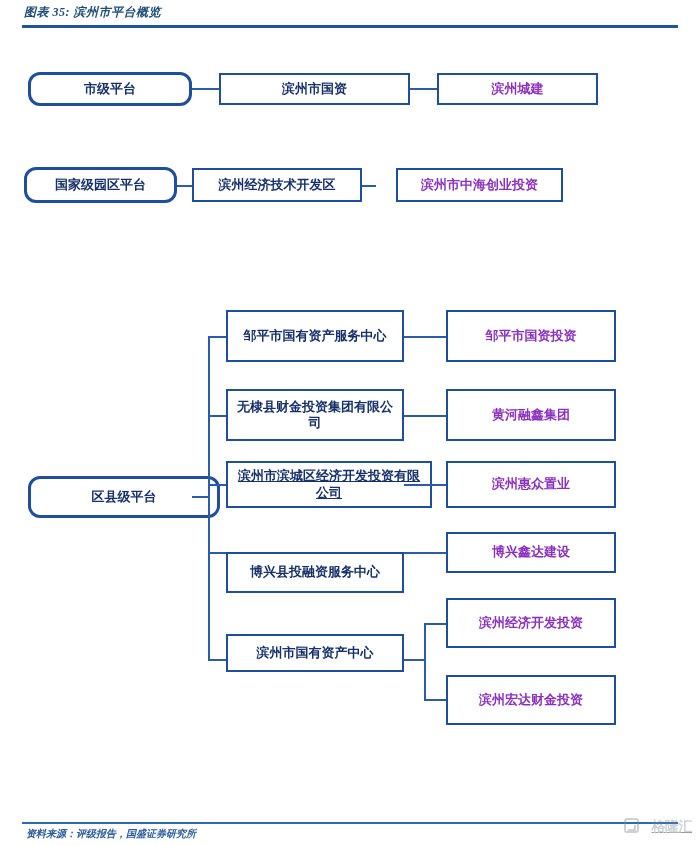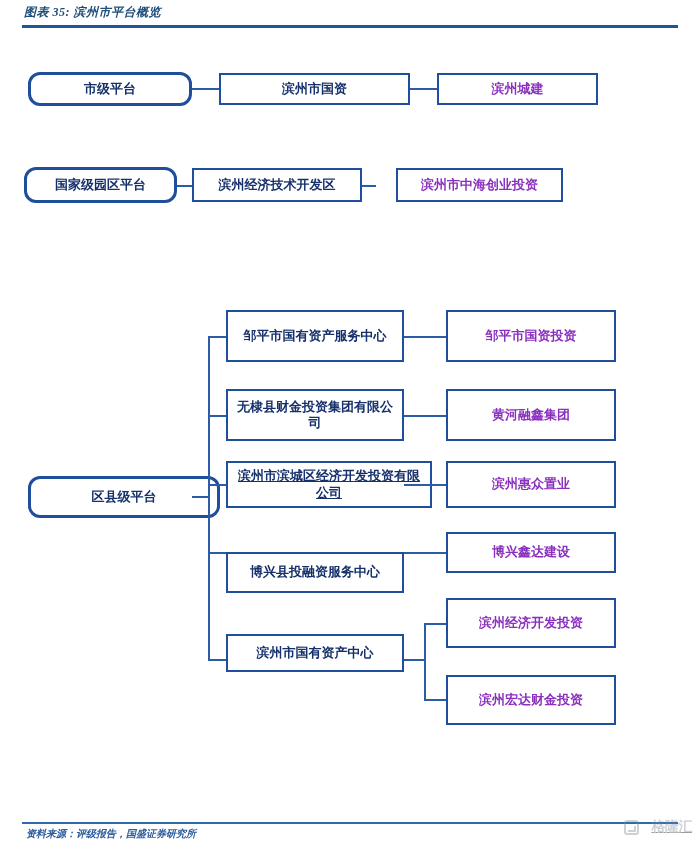--- a/index.html
+++ b/index.html
@@ -57,21 +57,21 @@
     color: #2E5E9E;
     white-space: nowrap;
   }
 
   
   #watermark {
     position: absolute;
     right: 8px;
     top: 818px;
     display: flex;
-    align-items: center;
+    align-items: flex-start;
     gap: 13px;
     opacity: 0.38;
     text-decoration: underline;
   }
   #watermark .wm-mark {
     width: 15px;
     height: 15px;
     border: 2px solid #7a8896;
     border-radius: 3px;
     position: relative;

